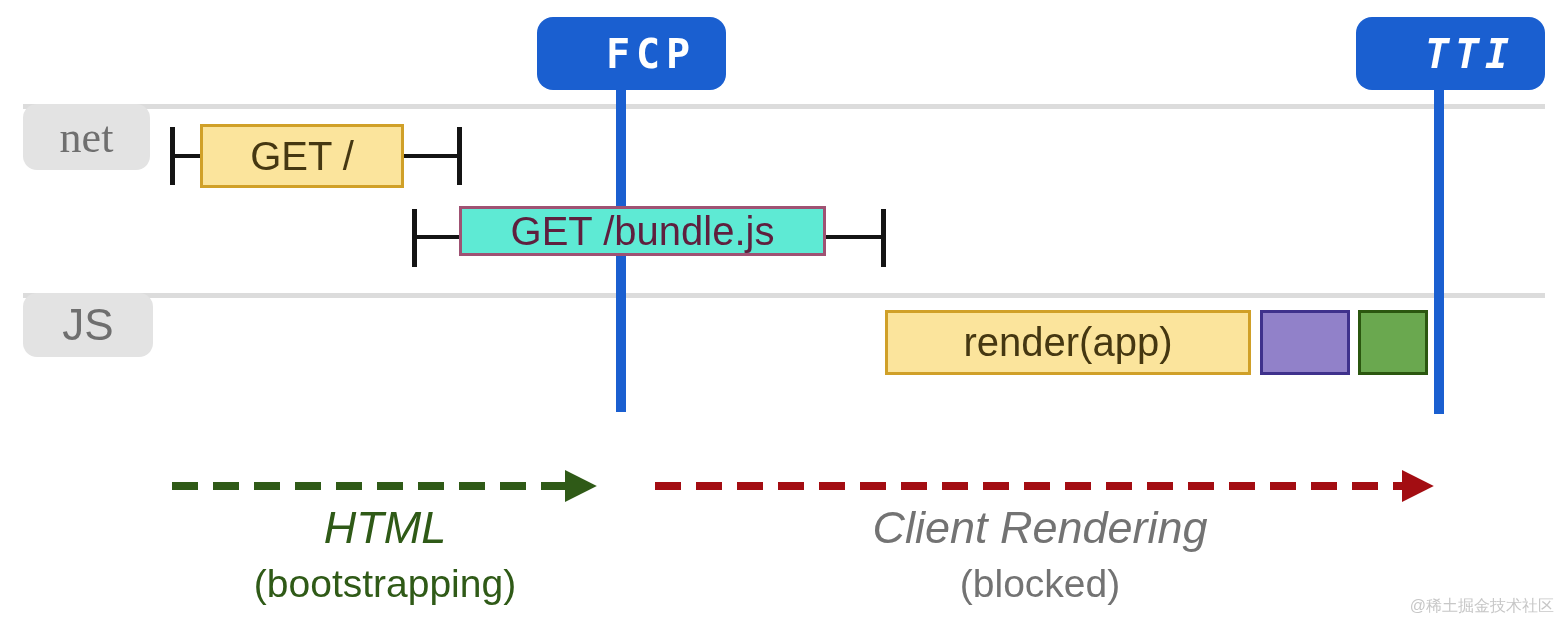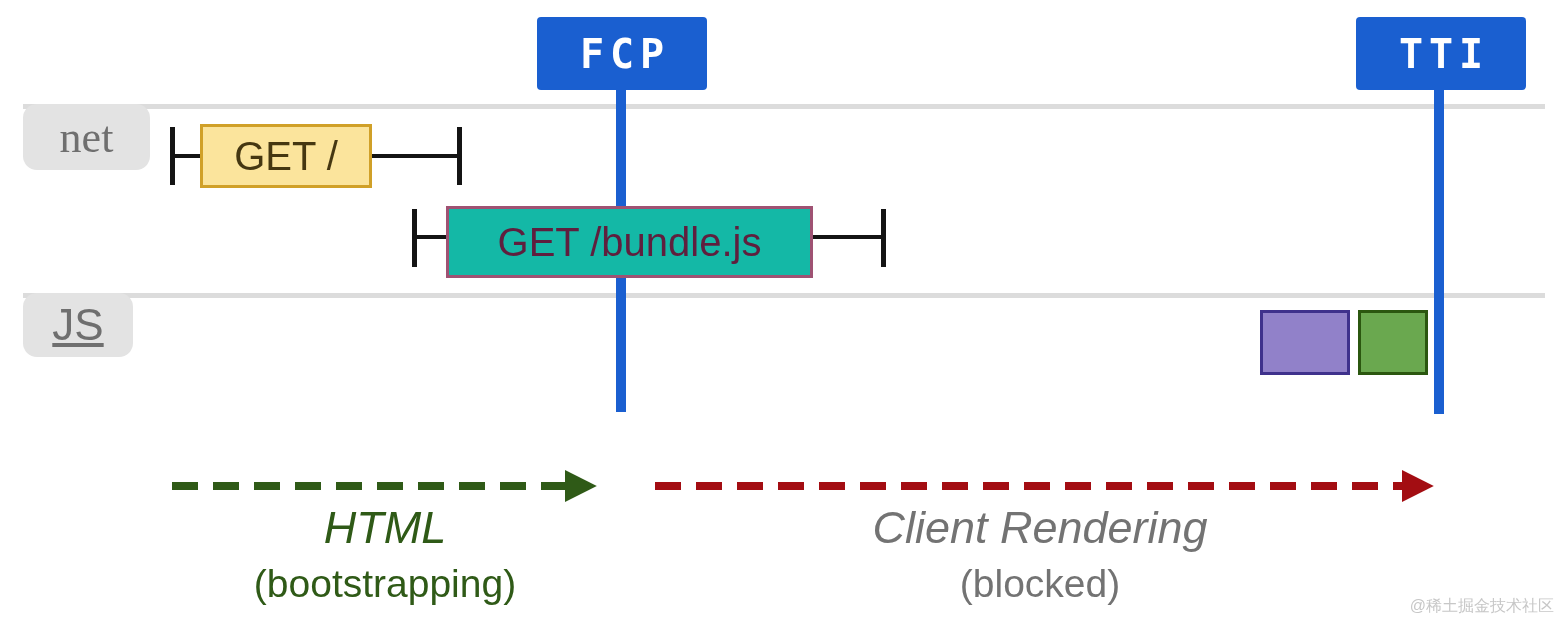--- a/index.html
+++ b/index.html
@@ -9,45 +9,45 @@
   }
   
   .lane-line{position:absolute;left:23px;width:1522px;height:5px;background:#dcdcdc;z-index:1;}
   .net-line{top:104px;}
   .js-line{top:293px;}
   .lane-label{
     position:absolute;background:#e3e3e3;border-radius:14px;color:#6f6f6f;
     display:flex;align-items:center;justify-content:center;font-size:44px;z-index:3;
   }
   .net-label{left:23px;top:104px;width:127px;height:66px;font-family:Liberation Serif, serif;}
-  .js-label{left:23px;top:293px;width:110px;height:64px;text-decoration:underline;}
+  .js-label{left:23px;top:293px;width:130px;height:64px;}
   
   .marker-line{position:absolute;width:10px;background:#1a5fd0;z-index:2;}
   .fcp-line{left:616px;top:86px;height:326px;}
   .tti-line{left:1434px;top:86px;height:328px;}
   
   .badge{
-    position:absolute;top:17px;width:170px;height:73px;background:#1a5fd0;border-radius:4px;
+    position:absolute;top:17px;width:156px;height:73px;background:#1a5fd0;border-radius:16px;
     color:#ffffff;display:flex;align-items:center;justify-content:center;
     font-family:"DejaVu Sans Mono",monospace;font-weight:bold;font-size:40px;letter-spacing:6px;
-    text-indent:6px;z-index:6;
+    text-indent:6px;z-index:6;padding-left:33px;
   }
   .fcp-badge{left:537px;}
-  .tti-badge{left:1356px;}
+  .tti-badge{left:1356px;font-style:italic;}
   
   .wh{position:absolute;background:#141414;z-index:4;}
   .wh-h{height:4px;}
   .wh-cap{width:5px;height:58px;}
   
   .box{
     position:absolute;display:flex;align-items:center;justify-content:center;
     font-size:40px;z-index:5;box-sizing:border-box;
   }
-  .req-root{left:200px;top:124px;width:172px;height:64px;background:#fbe49c;border:3px solid #d0a028;color:#453711;}
-  .req-bundle{left:446px;top:206px;width:367px;height:72px;background:#14b8a6;border:3px solid #9f5273;color:#5f1f3e;}
+  .req-root{left:200px;top:124px;width:204px;height:64px;background:#fbe49c;border:3px solid #d0a028;color:#453711;}
+  .req-bundle{left:459px;top:206px;width:367px;height:50px;background:#5eead4;border:3px solid #9f5273;color:#5f1f3e;}
   .task-render{left:885px;top:310px;width:366px;height:65px;background:#fbe49c;border:3px solid #d0a028;color:#453711;}
   .task-purple{left:1260px;top:310px;width:90px;height:65px;background:#9181c9;border:3px solid #3f318c;}
   .task-green{left:1358px;top:310px;width:70px;height:65px;background:#6aa84f;border:3px solid #2b570f;}
   
   .arrows{position:absolute;left:0;top:0;z-index:5;pointer-events:none;}
   .phase{position:absolute;text-align:center;z-index:5;}
   .phase-title{font-size:45px;font-style:italic;}
   .phase-sub{font-size:39px;margin-top:8px;}
   .phase-html{left:185px;top:502px;width:400px;color:#2f5a17;}
   .phase-cr{left:790px;top:502px;width:500px;color:#737373;}
@@ -71,20 +71,21 @@
   <div class="wh wh-h" style="left:172px;top:154px;width:288px;"></div>
   <div class="wh wh-cap" style="left:170px;top:127px;"></div>
   <div class="wh wh-cap" style="left:457px;top:127px;"></div>
   <div class="box req-root">GET /</div>
 
   <div class="wh wh-h" style="left:414px;top:235px;width:470px;"></div>
   <div class="wh wh-cap" style="left:412px;top:209px;"></div>
   <div class="wh wh-cap" style="left:881px;top:209px;"></div>
   <div class="box req-bundle">GET /bundle.js</div>
 
+  <div class="box task-render">render(app)</div>
   <div class="box task-purple"></div>
   <div class="box task-green"></div>
 
   <div class="badge fcp-badge">FCP</div>
   <div class="badge tti-badge">TTI</div>
 
   <svg class="arrows" width="1562" height="628">
     <defs>
       <marker id="ahGreen" viewBox="0 0 10 10" refX="1" refY="5" markerWidth="4" markerHeight="4" orient="auto">
         <path d="M0,0 L10,5 L0,10 z" fill="#2f5a17"></path>

